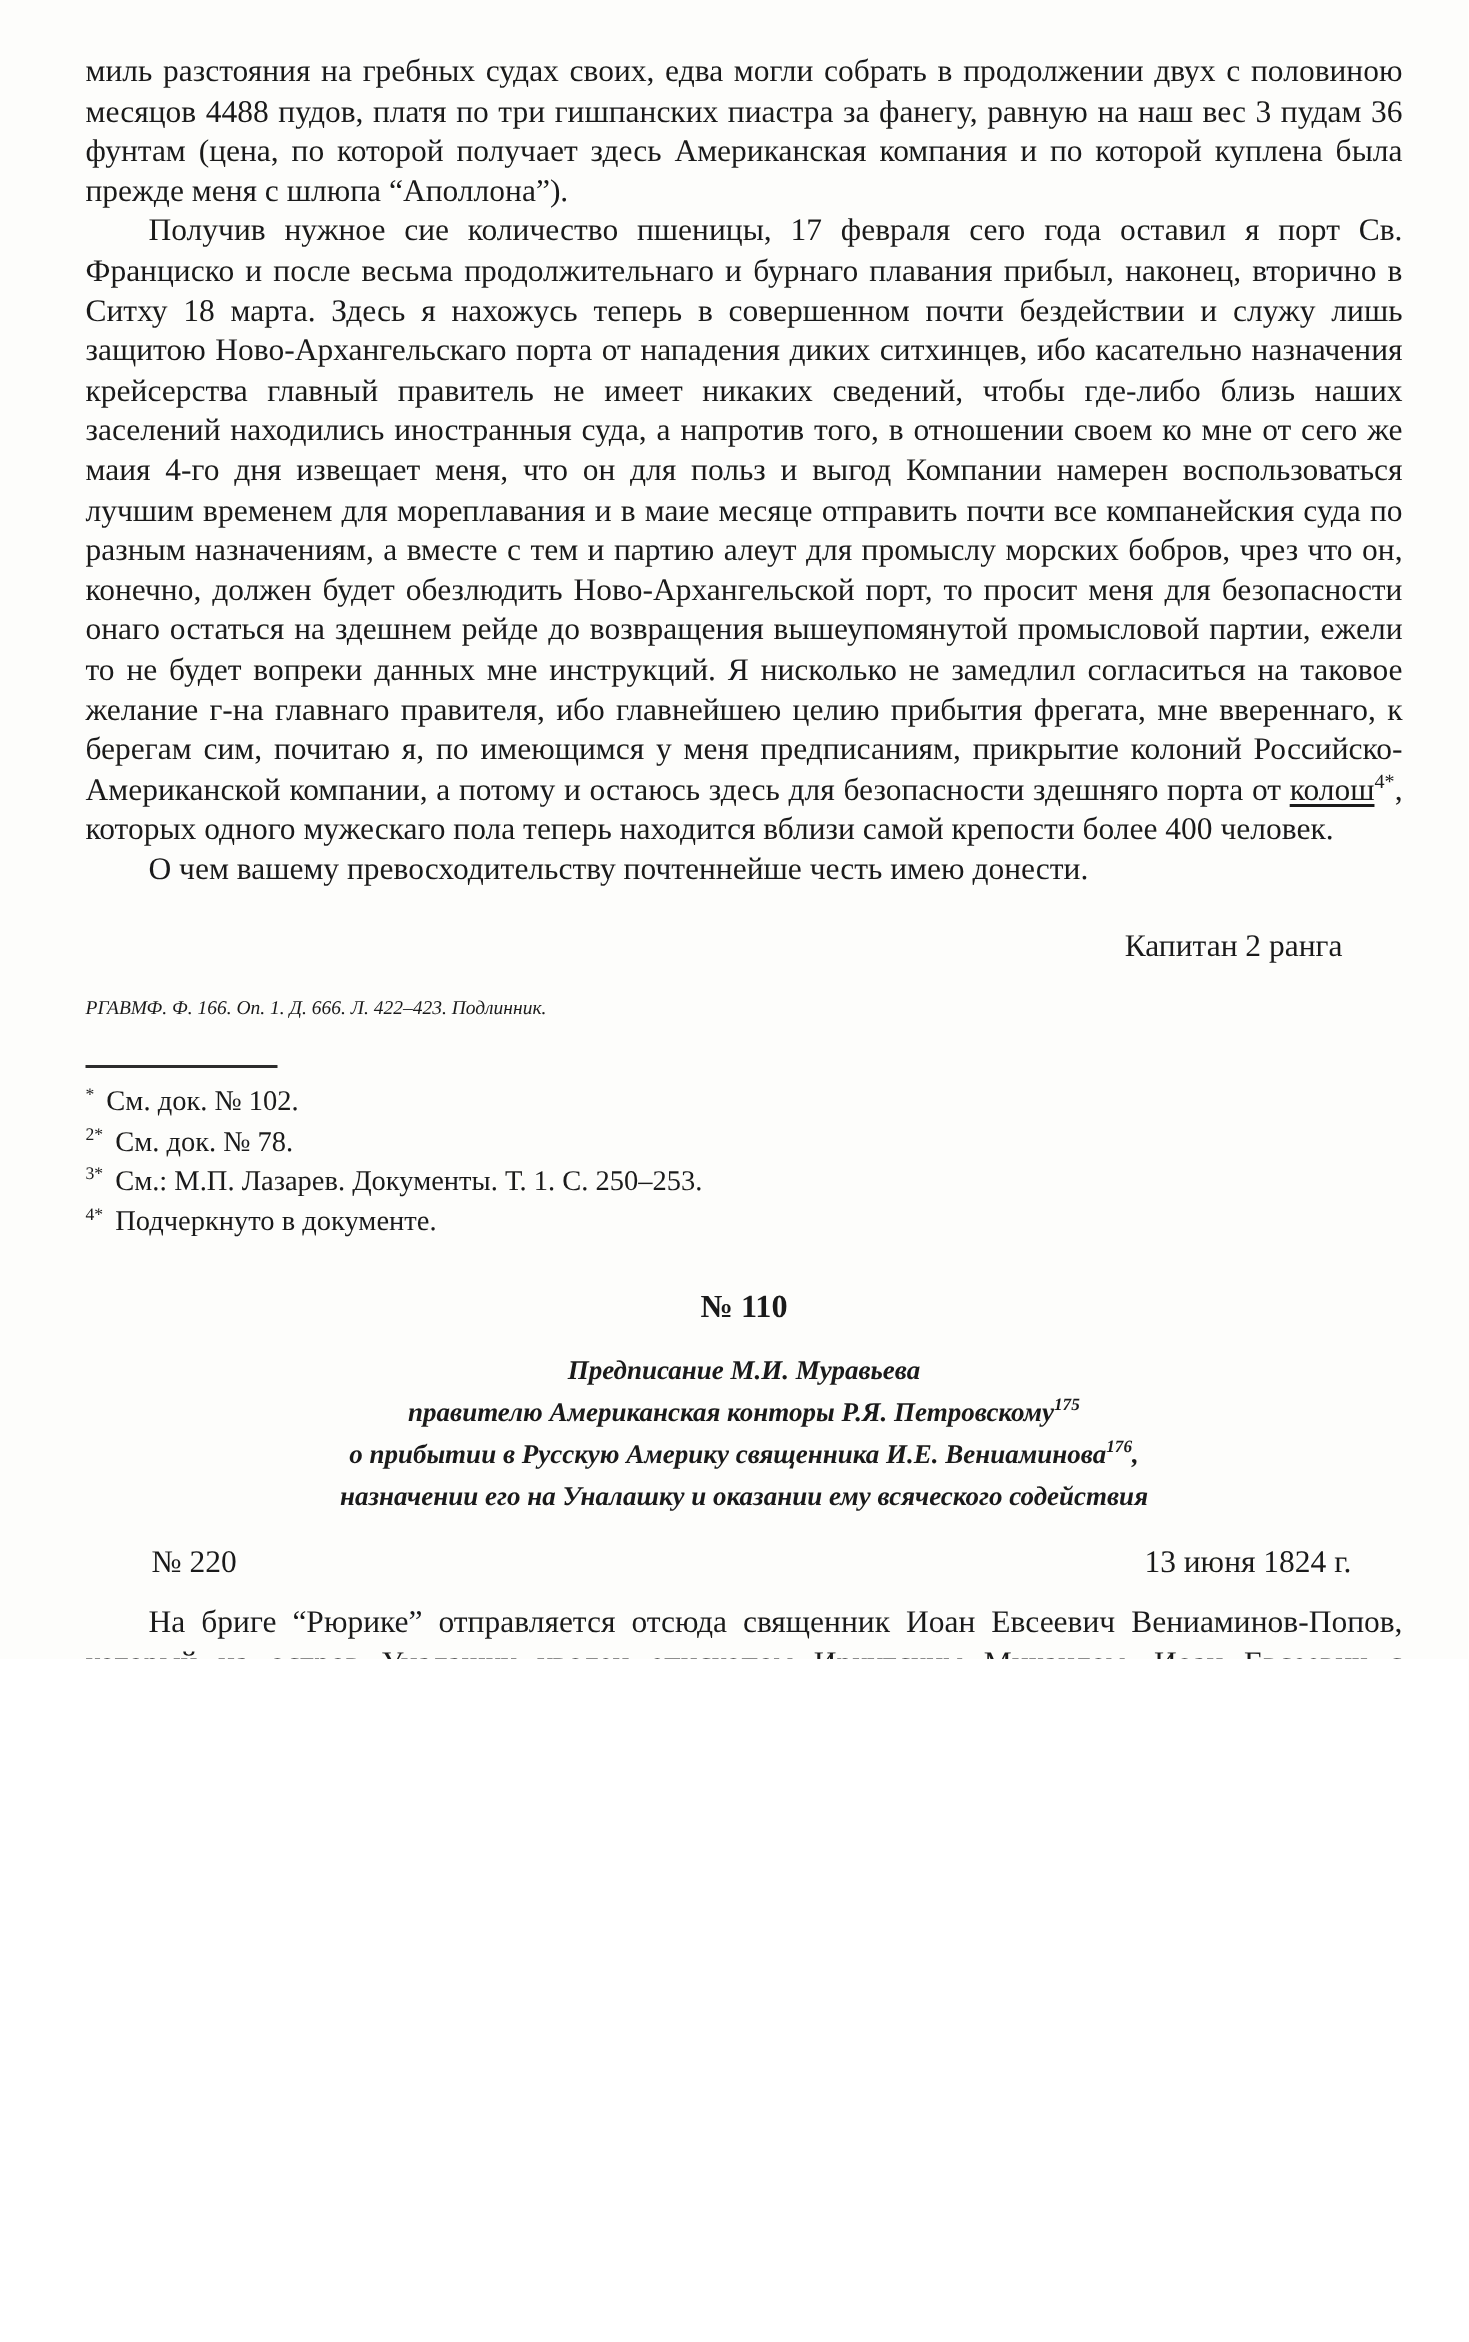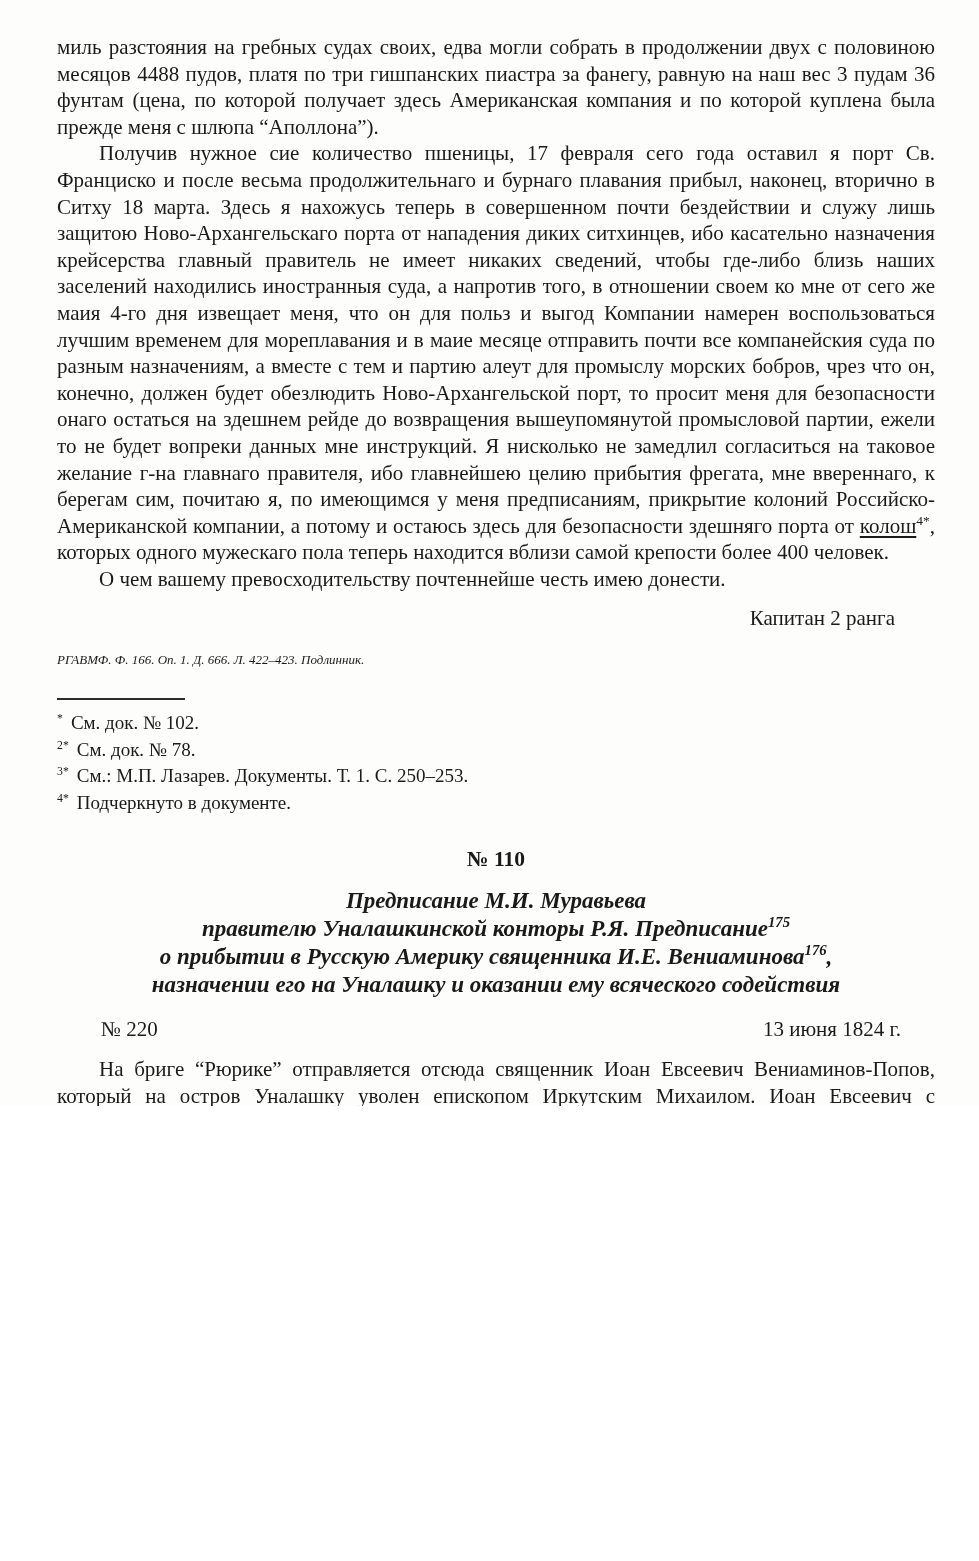--- a/index.html
+++ b/index.html
@@ -17,21 +17,21 @@
     font-size:21px;
     line-height:26.6px;
     text-align:justify;
     margin:0;
   }
   .p-indent { text-indent:42px; }
   sup { font-size:64%; line-height:0; }
   .u-word { text-decoration:underline; text-underline-offset:3px; }
 
   .signature {
-    margin-top:12px;
+    margin-top:24px;
     padding-right:40px;
     text-align:right;
     font-size:21px;
     line-height:28px;
   }
   .sig-name { font-style:italic; }
 
   .archive-1 {
     margin-top:16px;
     font-style:italic;
@@ -53,21 +53,21 @@
     text-align:center;
     font-weight:bold;
     font-size:21.5px;
     line-height:26px;
   }
   .doc-title {
     margin-top:15px;
     text-align:center;
     font-weight:bold;
     font-style:italic;
-    font-size:23px;
+    font-size:18px;
     line-height:28px;
   }
   .meta-row {
     margin-top:17px;
     display:flex;
     justify-content:space-between;
     font-size:21px;
     line-height:26px;
     padding:0 34px 0 44px;
   }
@@ -107,21 +107,21 @@
 
     <div class="footnote"><sup class="fn-marker">*</sup><span>См. док. № 102.</span></div>
     <div class="footnote"><sup class="fn-marker">2*</sup><span>См. док. № 78.</span></div>
     <div class="footnote"><sup class="fn-marker">3*</sup><span>См.: М.П. Лазарев. Документы. Т. 1. С. 250–253.</span></div>
     <div class="footnote"><sup class="fn-marker">4*</sup><span>Подчеркнуто в документе.</span></div>
 
     <div class="doc-heading">№ 110</div>
 
     <div class="doc-title">
       <div>Предписание М.И. Муравьева</div>
-      <div><span>правителю Уналашкинской конторы Р.Я. Предписание</span><sup>175</sup></div>
+      <div><span>правителю Американская конторы Р.Я. Петровскому</span><sup>175</sup></div>
       <div><span>о прибытии в Русскую Америку священника И.Е. Вениаминова</span><sup>176</sup><span>,</span></div>
       <div>назначении его на Уналашку и оказании ему всяческого содействия</div>
     </div>
 
     <div class="meta-row">
       <span>№ 220</span>
       <span>13 июня 1824 г.</span>
     </div>
 
     <p class="bodytext p-indent doc-body">На бриге “Рюрике” отправляется отсюда священник Иоан Евсеевич Вениаминов-Попов, который на остров Уналашку уволен епископом Иркутским Михаилом. Иоан Евсеевич с семейством своим прибыл в Ново-Архангельск на шлюпе “Константине”октября 20-го прошедшаго 1823 года, и я во время прожития его здесь имел удовольствие в частых беседах с им коротко познакомиться и могу рекомендовать его как человека добронамереннаго и с большими достоинствами. Вы имеете щастие в приходе вашем иметь столь почтеннаго и умнаго священника. Можете в случае каких-либо затруднительных положений, могущих быть по отдаленности управляемой вами колонии и по редкому сообщению с Ново-Архангельским портом, пользоваться его советами. Вы в обязанности всеми от вас зависящими способами к улучшению тамошней его жизни оказывать ему пособия, и я твердо уверен, что вы с большею охотою будите выполнять сие мое предписание.</p>

